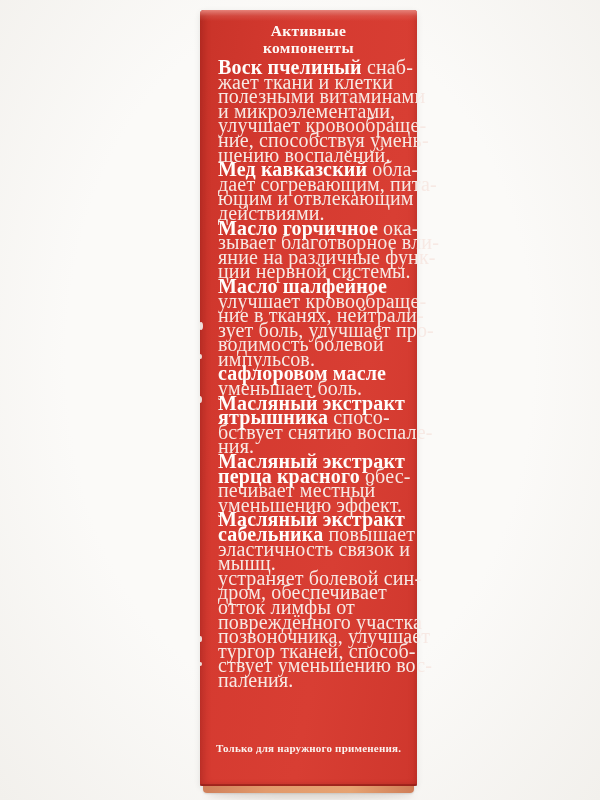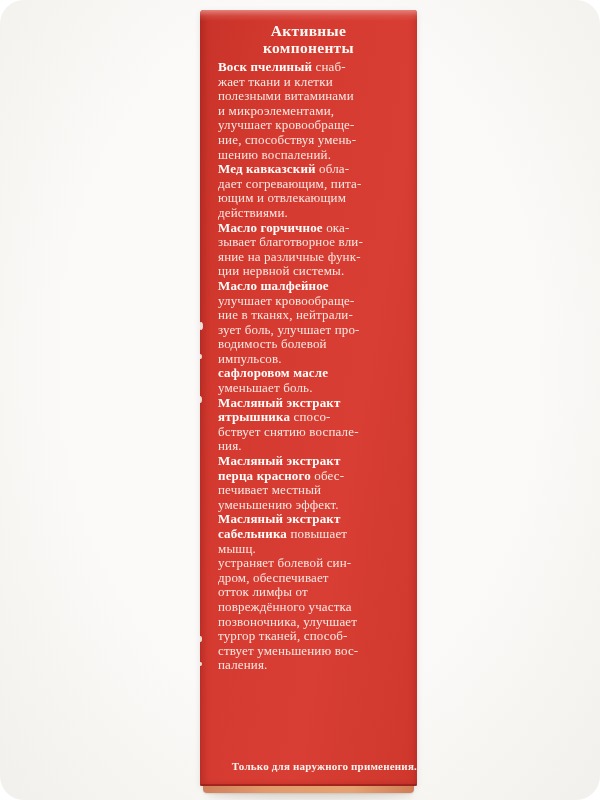--- a/index.html
+++ b/index.html
@@ -3,21 +3,20 @@
 <meta charset="utf-8">
 <style>
   html, body { margin: 0; padding: 0; }
   .stage {
     position: relative;
     width: 600px;
     height: 800px;
     overflow: hidden;
     background: radial-gradient(ellipse at 50% 45%, #fbfaf8 55%, #f2f0ec 100%);
     font-family: "Liberation Serif", "DejaVu Serif", serif;
-    border-radius: 24px;
   }
   .ground-shadow {
     position: absolute;
     left: 206px;
     top: 791px;
     width: 208px;
     height: 8px;
     background: rgba(90, 60, 45, 0.18);
     border-radius: 50%;
     filter: blur(3px);
@@ -76,35 +75,35 @@
     text-align: center;
     font-weight: bold;
     font-size: 15.5px;
     line-height: 16.5px;
     letter-spacing: 0.3px;
     color: #fdf7f4;
   }
   .body-text {
     margin: 4px 0 12px 18px;
     width: 194px;
-    font-size: 13px;
+    font-size: 20px;
     line-height: 14.6px;
     letter-spacing: 0.15px;
     color: #f7e9e4;
   }
   .body-text .line { white-space: nowrap; }
   .body-text .b {
     font-weight: bold;
     color: #fffdfb;
   }
   .footer-note {
     position: absolute;
     left: 0; right: 0;
-    bottom: 14px;
-    text-align: right;
+    bottom: 32px;
+    text-align: center;
     font-weight: bold;
     font-size: 11px;
     letter-spacing: 0.2px;
     color: #fbf3ef;
   }
 </style>
 </head>
 <body>
 
 <div class="stage">
@@ -160,20 +159,21 @@
         </div>
         <div>
           <div class="line"><span class="b">Масляный экстракт</span></div>
           <div class="line"><span class="b">перца красного</span><span> обес-</span></div>
           <div class="line"><span>печивает местный</span></div>
           <div class="line"><span>уменьшению эффект.</span></div>
         </div>
         <div>
           <div class="line"><span class="b">Масляный экстракт</span></div>
           <div class="line"><span class="b">сабельника</span><span> повышает</span></div>
+          <div class="line"><span>эластичность связок и</span></div>
           <div class="line"><span>мышц.</span></div>
         </div>
         <div>
           <div class="line"><span>устраняет болевой син-</span></div>
           <div class="line"><span>дром, обеспечивает</span></div>
           <div class="line"><span>отток лимфы от</span></div>
           <div class="line"><span>повреждённого участка</span></div>
           <div class="line"><span>позвоночника, улучшает</span></div>
           <div class="line"><span>тургор тканей, способ-</span></div>
           <div class="line"><span>ствует уменьшению вос-</span></div>

